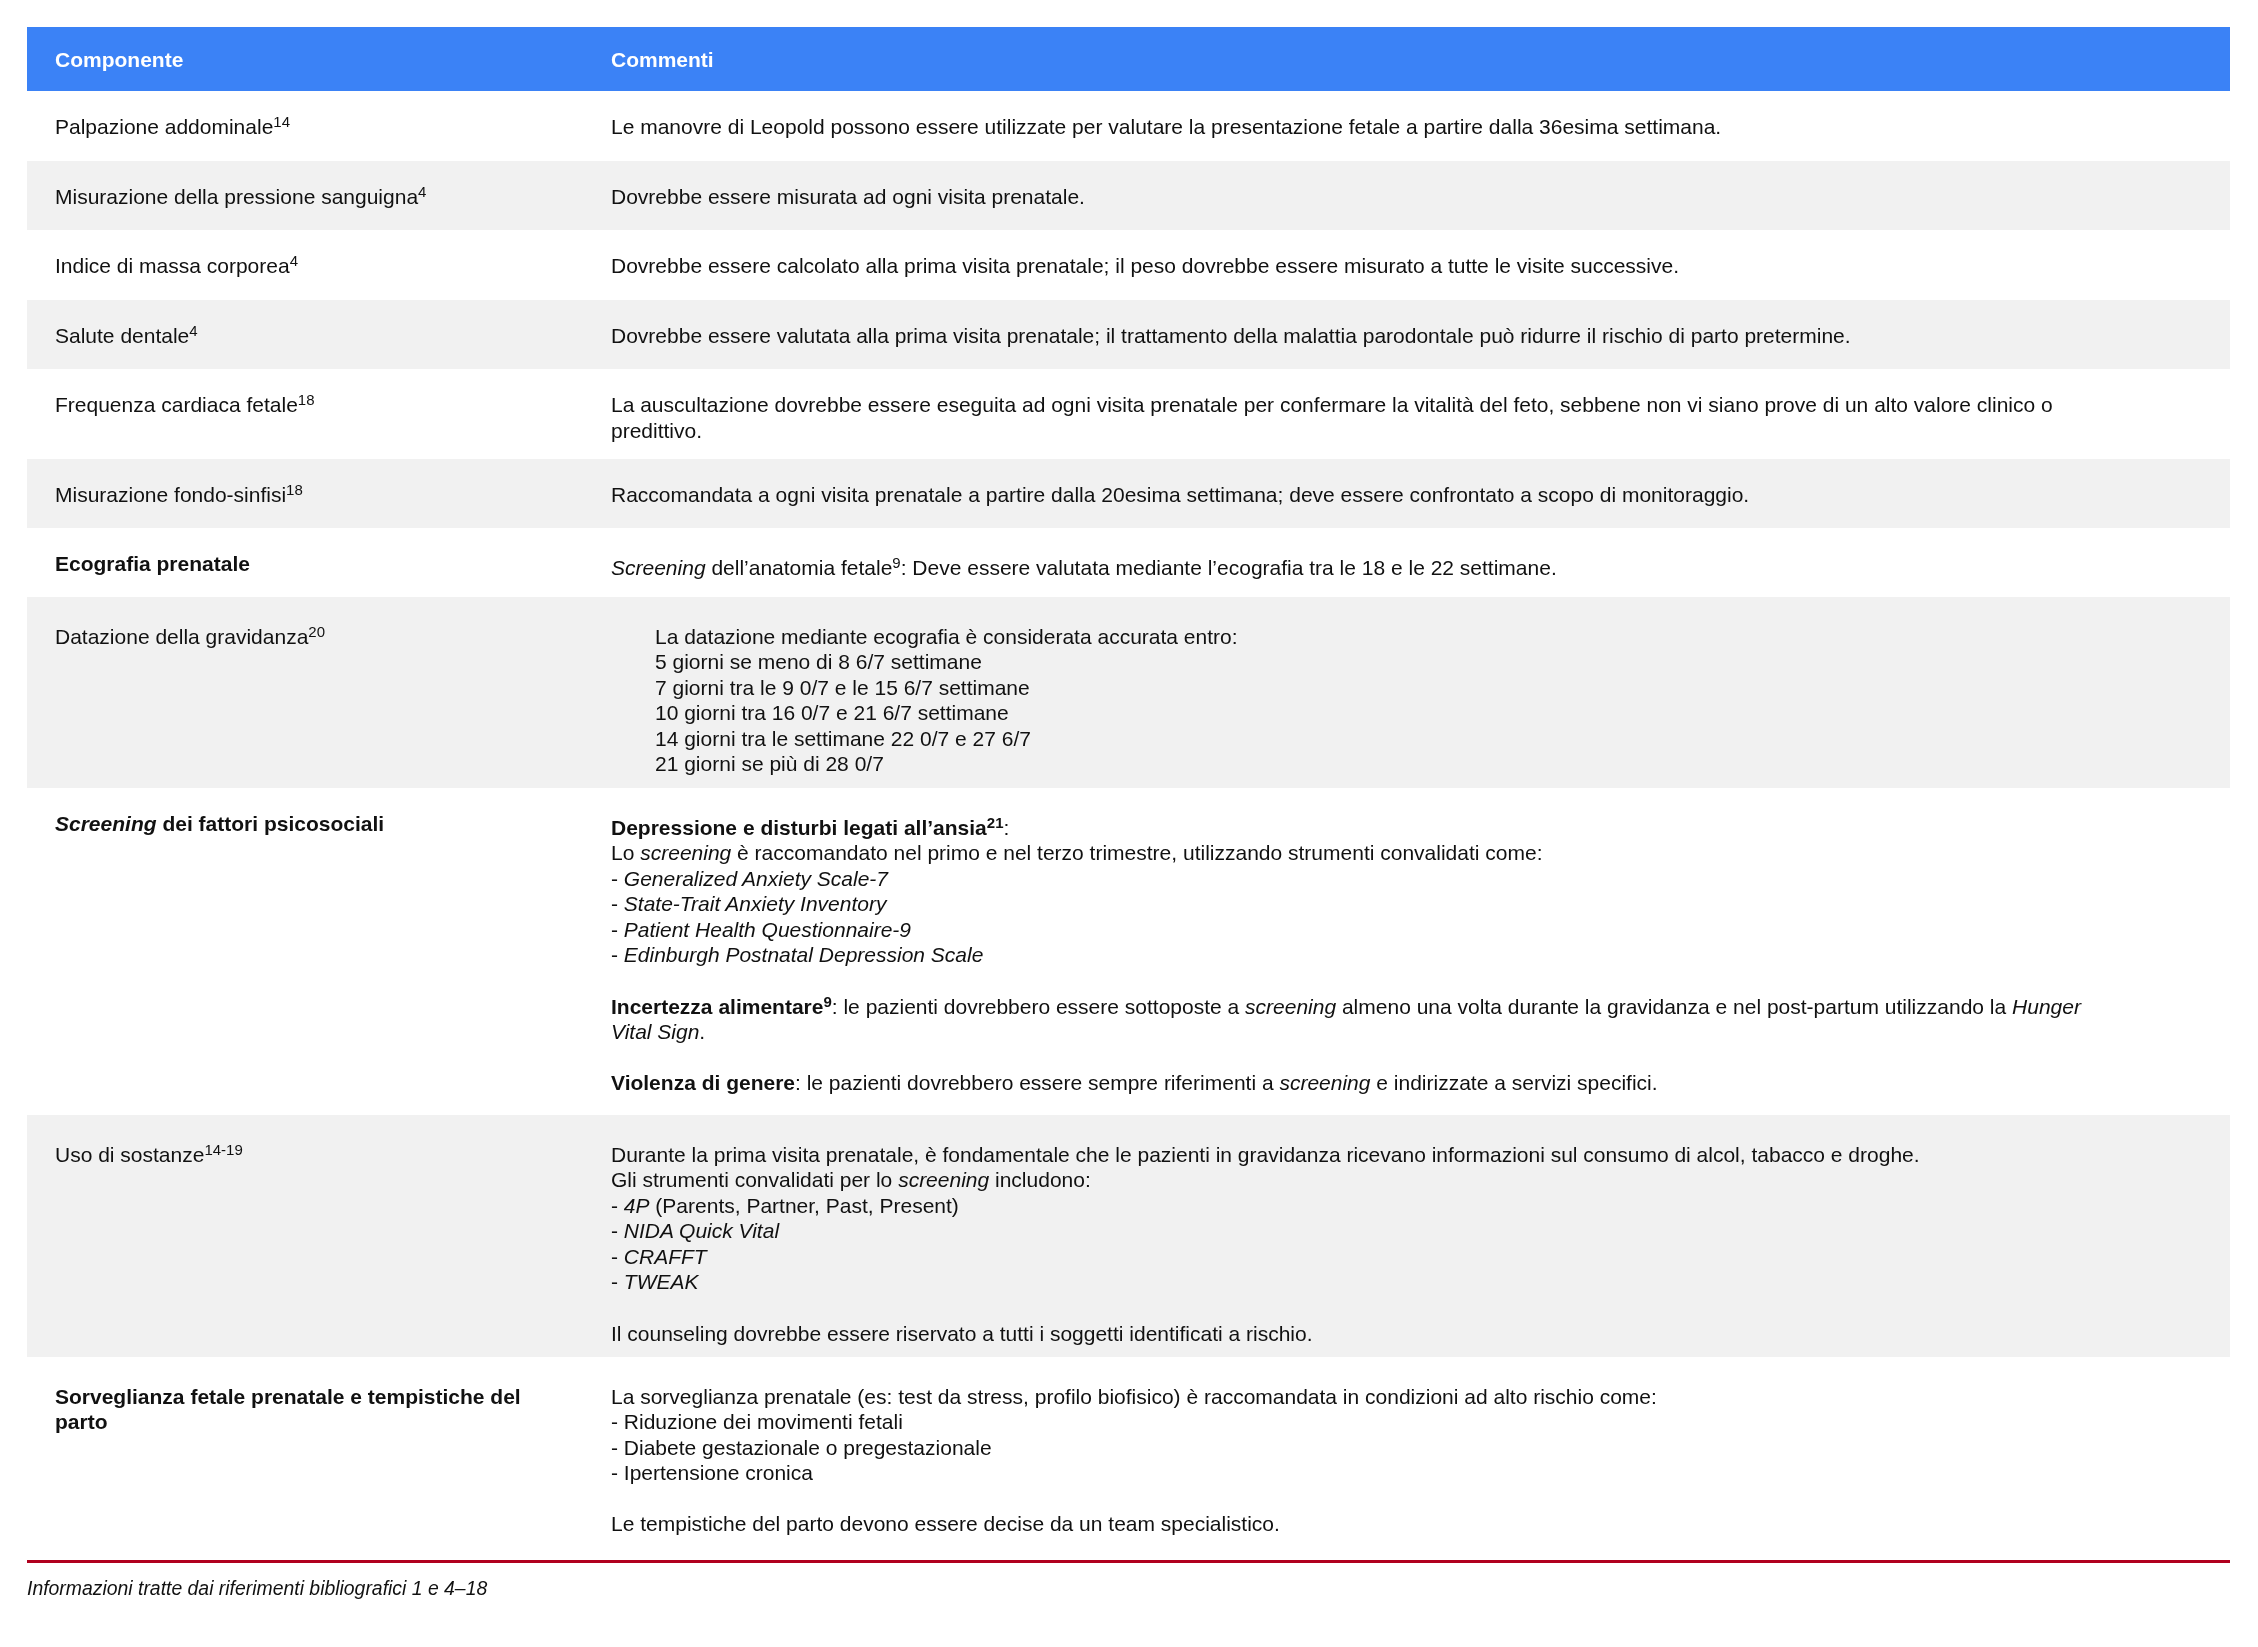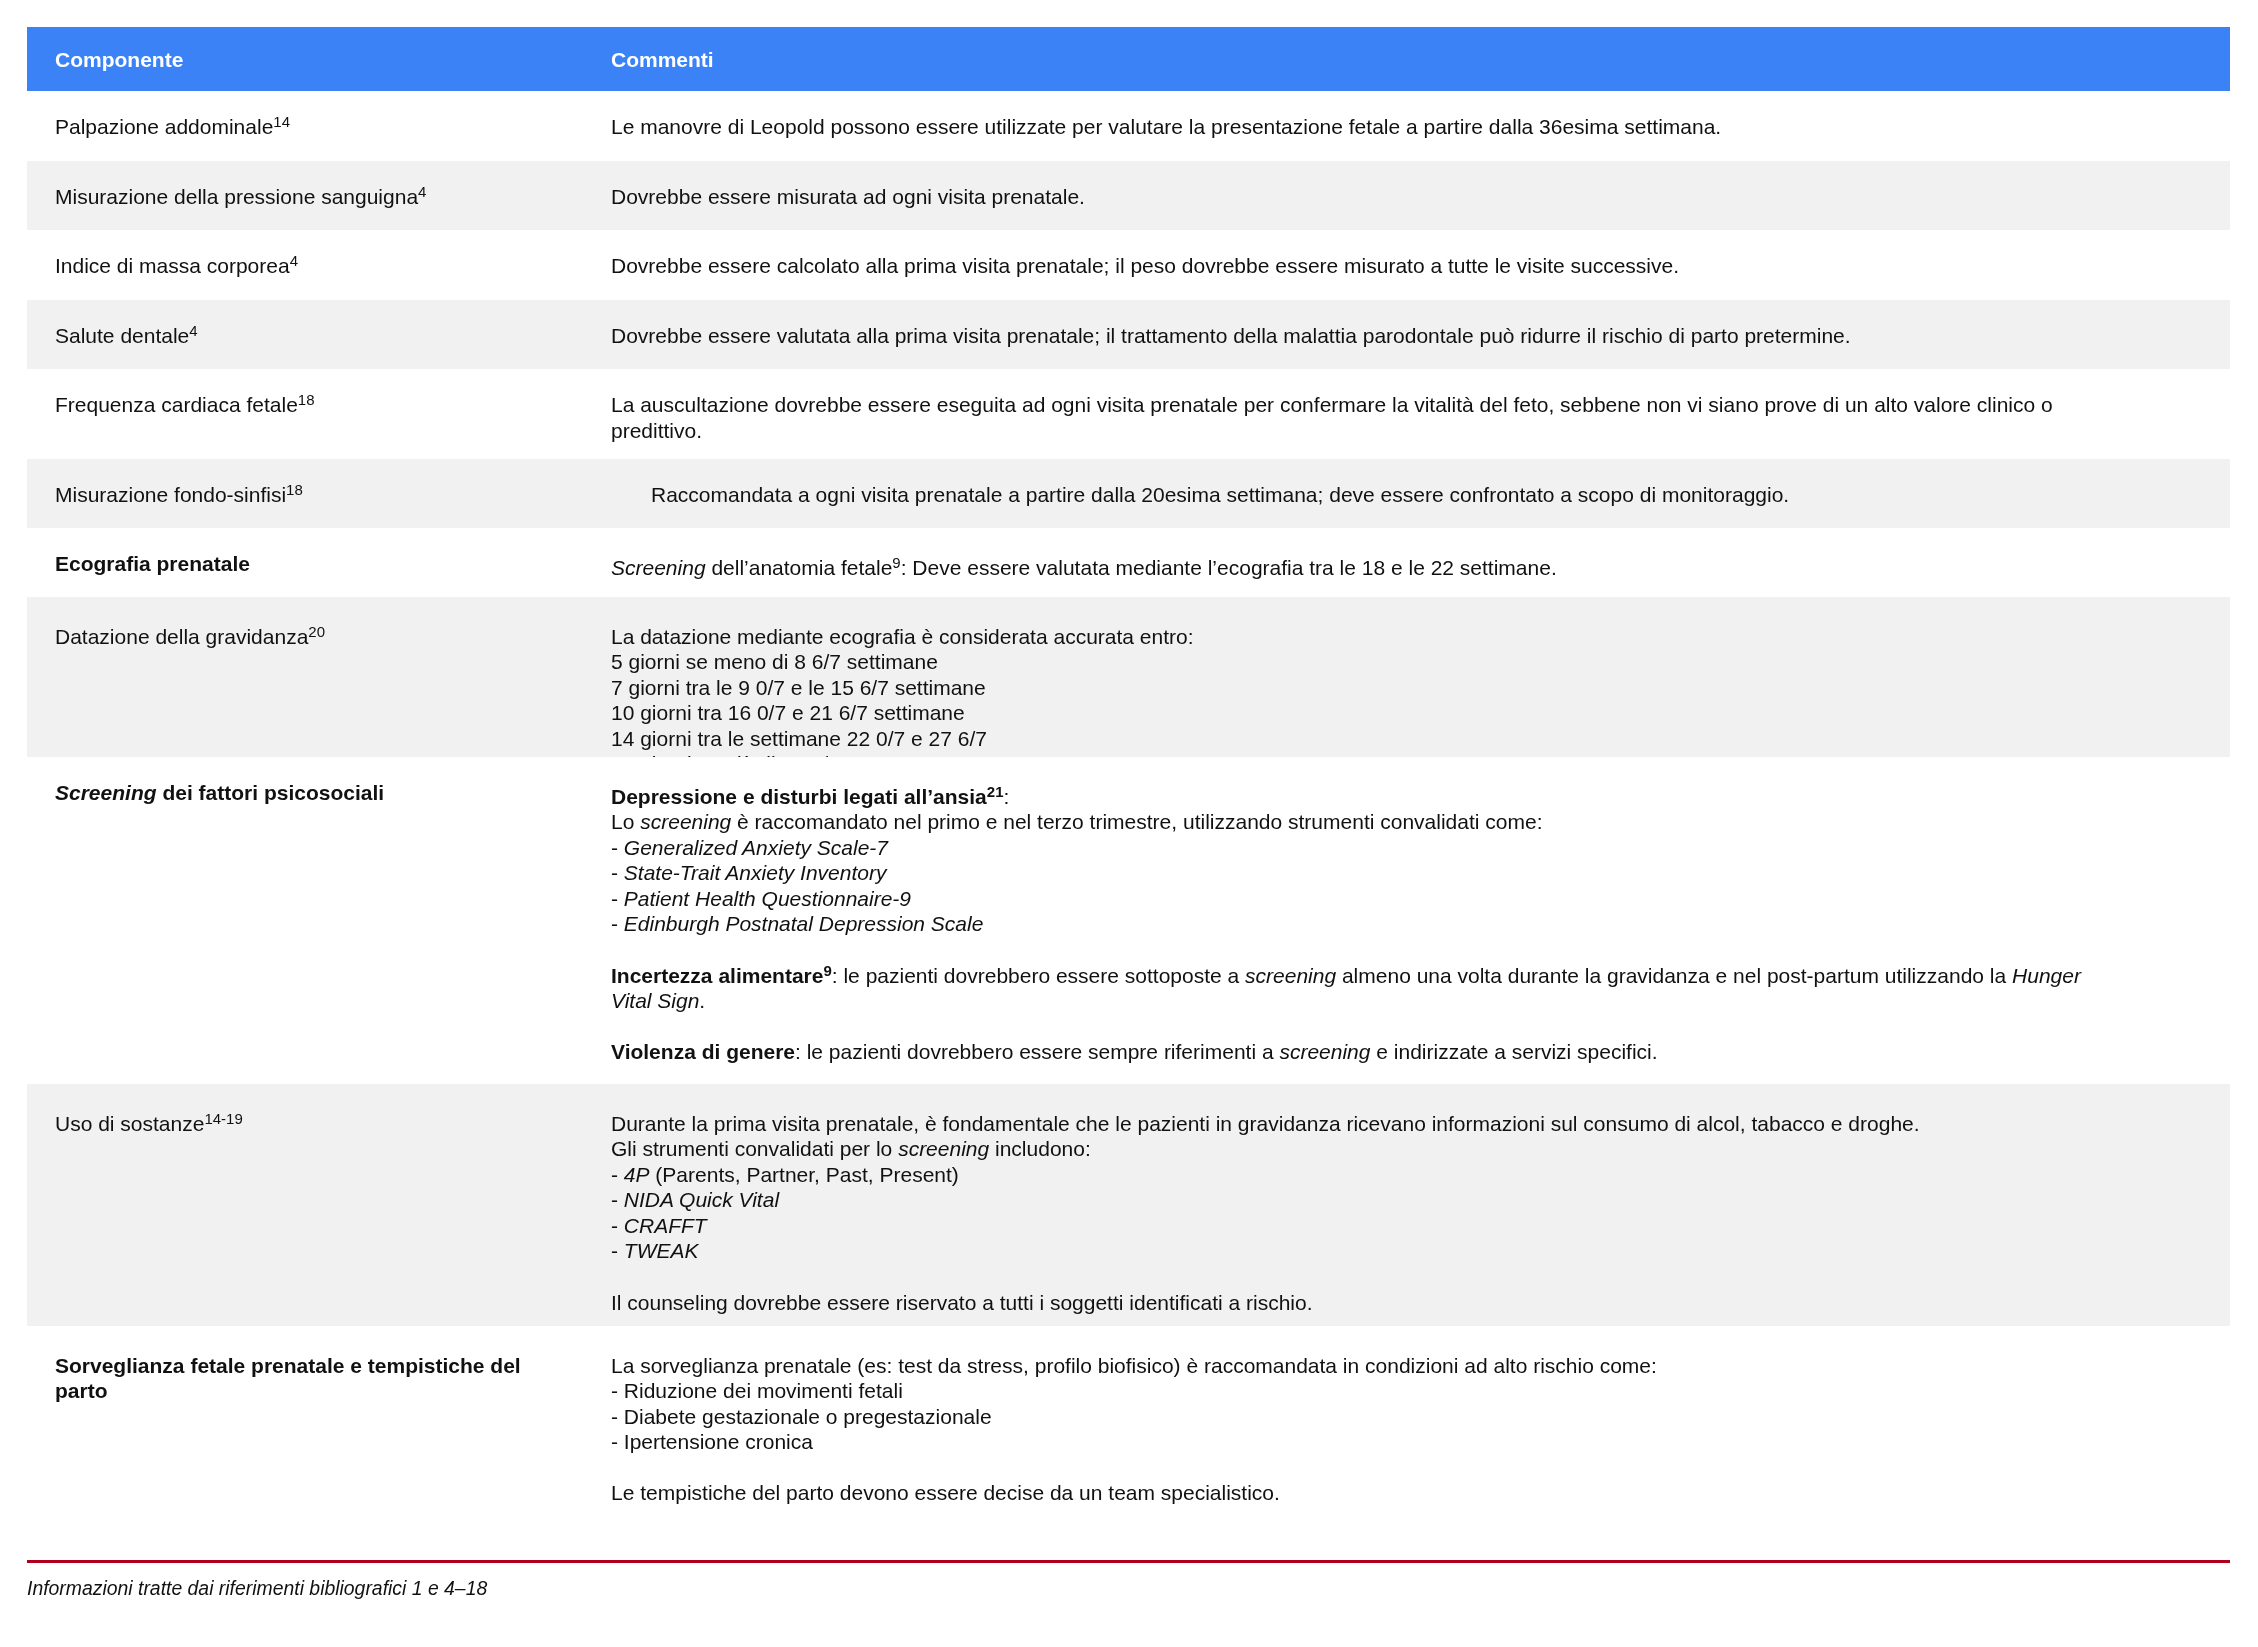--- a/index.html
+++ b/index.html
@@ -34,23 +34,23 @@
   .footnote {
     position: absolute; left: 27px; top: 1576px; font-size: 19.4px; font-style: italic;
     color: #111111;
   }
   
   .r-palp { height: 70px; }
   .r-press { height: 69px; }
   .r-imc { height: 70px; }
   .r-dent { height: 69px; }
   .r-freq { height: 90px; }
-  .r-fondo { height: 69px; gap: 40px; }
+  .r-fondo { height: 69px; }
   .r-eco { height: 69px; }
-  .r-dat { height: 160px; }
+  .r-dat { height: 191px; gap: 44px; }
   .r-scr { height: 327px; }
   .r-uso { height: 242px; justify-content: flex-end; }
   .r-sorv { height: 203px; }
   .row { box-sizing: border-box; overflow: hidden; }
   .r-scr .c2 { padding-top: 26.5px; }
 </style>
 </head>
 <body>
 
 <div class="table">

